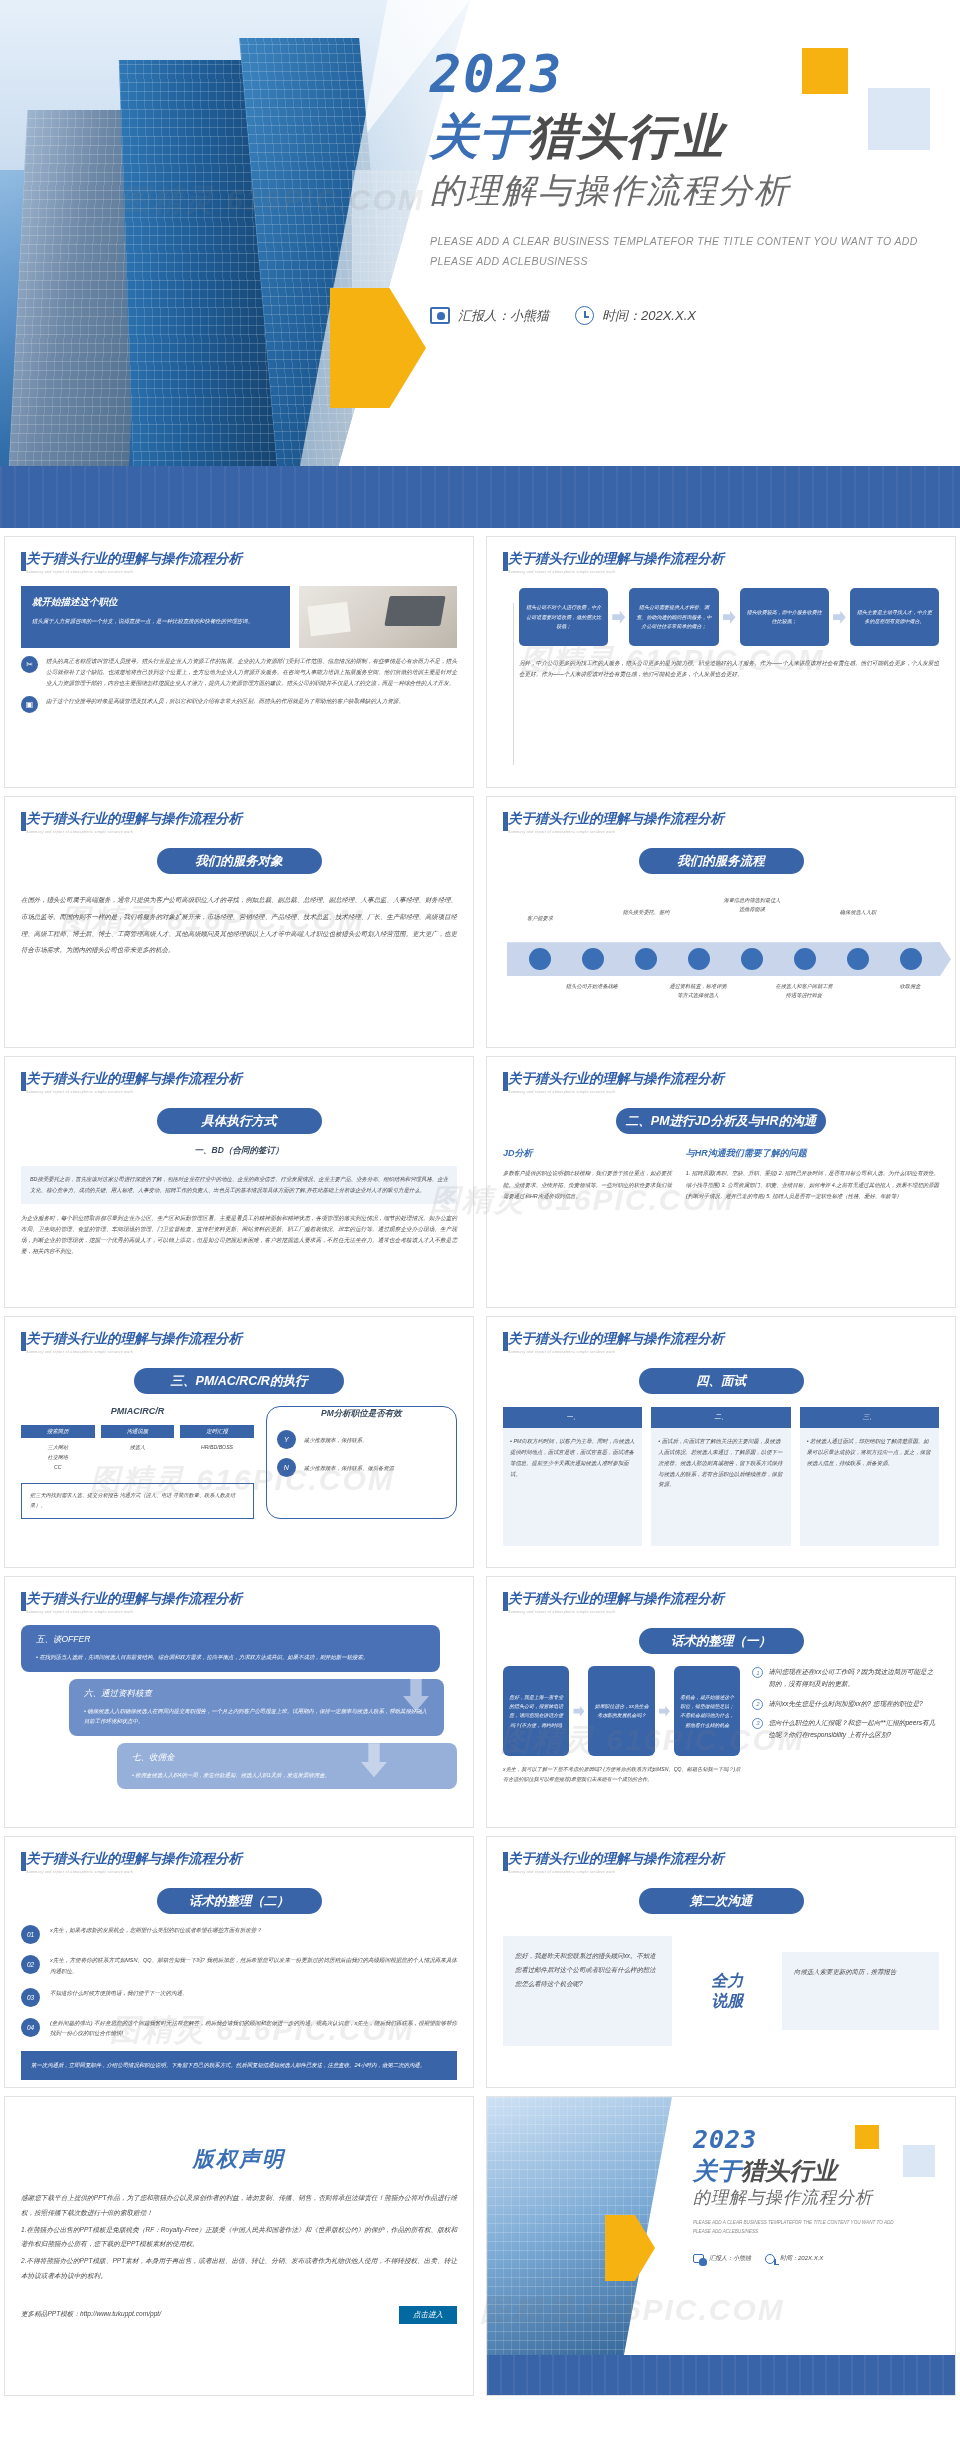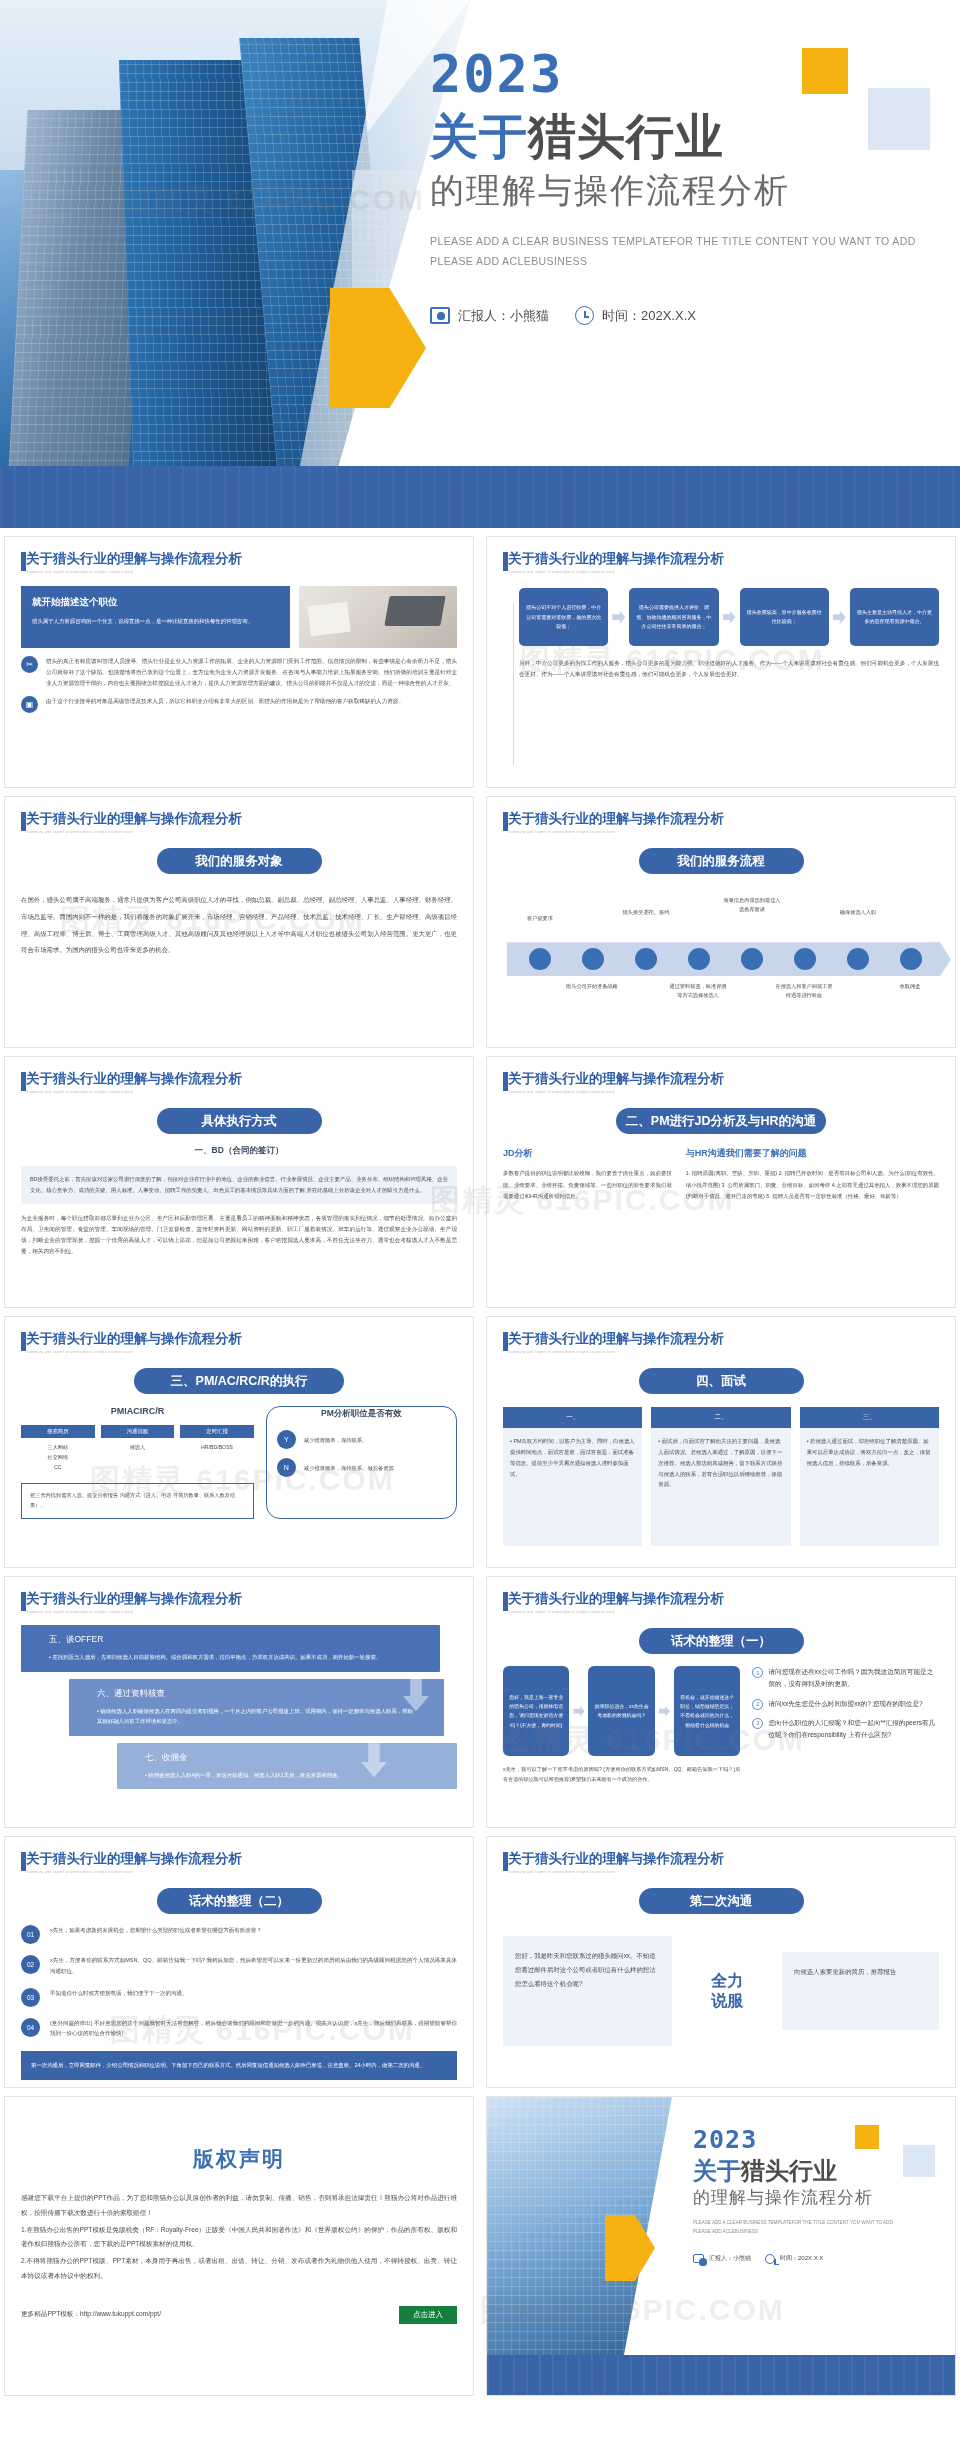--- a/index.html
+++ b/index.html
@@ -1,21 +1,21 @@
 <!DOCTYPE html>
 <html><head>
 <meta charset="utf-8">
 <style>
   * { box-sizing: border-box; margin:0; padding:0; }
   body {
     width:960px; background:#ffffff;
     font-family:"Liberation Sans","DejaVu Sans",sans-serif;
     color:#333;
   }
-  .page { width:765px; position:relative; }
+  .page { width:765px; position:relative;font-style:italic; }
 
   
   .hero { position:relative; width:960px; height:466px; background:#fff; overflow:hidden; }
   .hero-photo {
     position:absolute; left:0; top:0; width:470px; height:466px;
     background:
       linear-gradient(160deg,#cfe2f5 0%,#9ec4e6 22%,#5b93c9 50%,#2f6ca8 72%,#1d4f85 100%);
     clip-path: polygon(0 0, 100% 0, 72% 100%, 0 100%);
   }
   .bldg { position:absolute; }
@@ -151,21 +151,21 @@
   .yn .tx { font-size:5.3px; line-height:1.9; color:#4a4a4a; }
 
   
   .iv-cols { display:flex; gap:9px; margin-top:13px; }
   .iv-col { flex:1; }
   .iv-h { background:#3a64a8; color:#fff; font-size:6.5px; text-align:center; padding:6px 0; }
   .iv-b { background:#eef3fa; font-size:5.4px; line-height:2.0; color:#4a4a4a; padding:8px 7px; min-height:118px; }
 
   
   .of-row { position:relative; margin-top:11px; }
-  .of-box { color:#fff; border-radius:1px; padding:9px 28px; }
+  .of-box { color:#fff; border-radius:8px; padding:9px 15px; }
   .of-box h5 { font-size:8.5px; margin-bottom:6px; font-weight:normal; }
   .of-box p { font-size:5.4px; line-height:1.95; }
   .of1 { background:#4a71b5; width:96%; }
   .of2 { background:#6f8fc8; width:86%; margin-left:11%; margin-top:7px; }
   .of3 { background:#97b0d9; width:78%; margin-left:22%; margin-top:7px; }
   .of-arr { position:absolute; width:26px;height:34px;background:rgba(255,255,255,.45);
             clip-path:polygon(28% 0,72% 0,72% 55%,100% 55%,50% 100%,0 55%,28% 55%); }
 
   
   .t1-wrap { display:flex; gap:12px; margin-top:12px; }
@@ -196,21 +196,21 @@
   .sc-a { width:41%; min-height:110px; }
   .sc-c { width:38%; min-height:78px; }
   .sc-mid { width:21%; text-align:center; color:#3a64a8; font-weight:bold; font-size:16px; line-height:1.25; }
 
   
   .cr-title { text-align:center; font-size:21px; font-weight:bold; color:#3a6fb5; margin-top:34px; letter-spacing:2px; }
   .cr-body { margin-top:18px; font-size:6.6px; line-height:2.25; color:#4a4a4a; text-align:justify; }
   .cr-body p { margin-bottom:2px; }
   .cr-foot { margin-top:22px; display:flex; align-items:center; justify-content:space-between; }
   .cr-link { font-size:6.6px; color:#4a4a4a; }
-  .cr-btn { background:#15803d; color:#fff; font-size:7.5px; padding:4px 14px; border:none; }
+  .cr-btn { background:#0369a1; color:#fff; font-size:7.5px; padding:4px 14px; border:none; }
 
   
   .end { position:relative; overflow:hidden; padding:0; }
   .end-photo { position:absolute; left:0; top:0; width:185px; height:100%;
       background:linear-gradient(160deg,#cfe2f5,#7aa9d4 45%,#1d4f85);
       clip-path:polygon(0 0,100% 0,70% 100%,0 100%); }
   .end-photo .wingrid { position:absolute; inset:0; }
   .end-arrow { position:absolute; left:118px; top:118px; width:50px; height:66px; background:#f6b210;
       clip-path:polygon(0 0,60% 0,100% 50%,60% 100%,0 100%); }
   .end-sq-y { position:absolute; right:76px; top:28px; width:24px;height:24px;background:#f6b210; }

